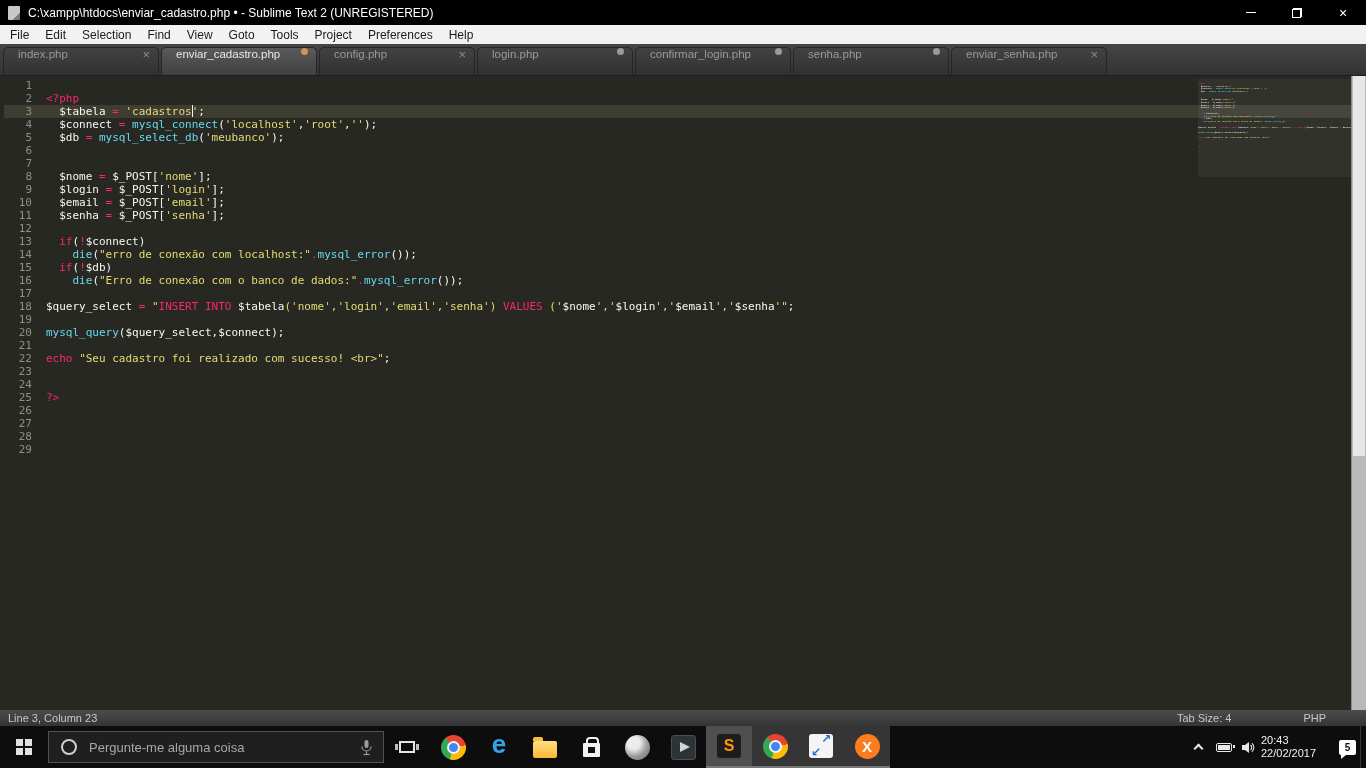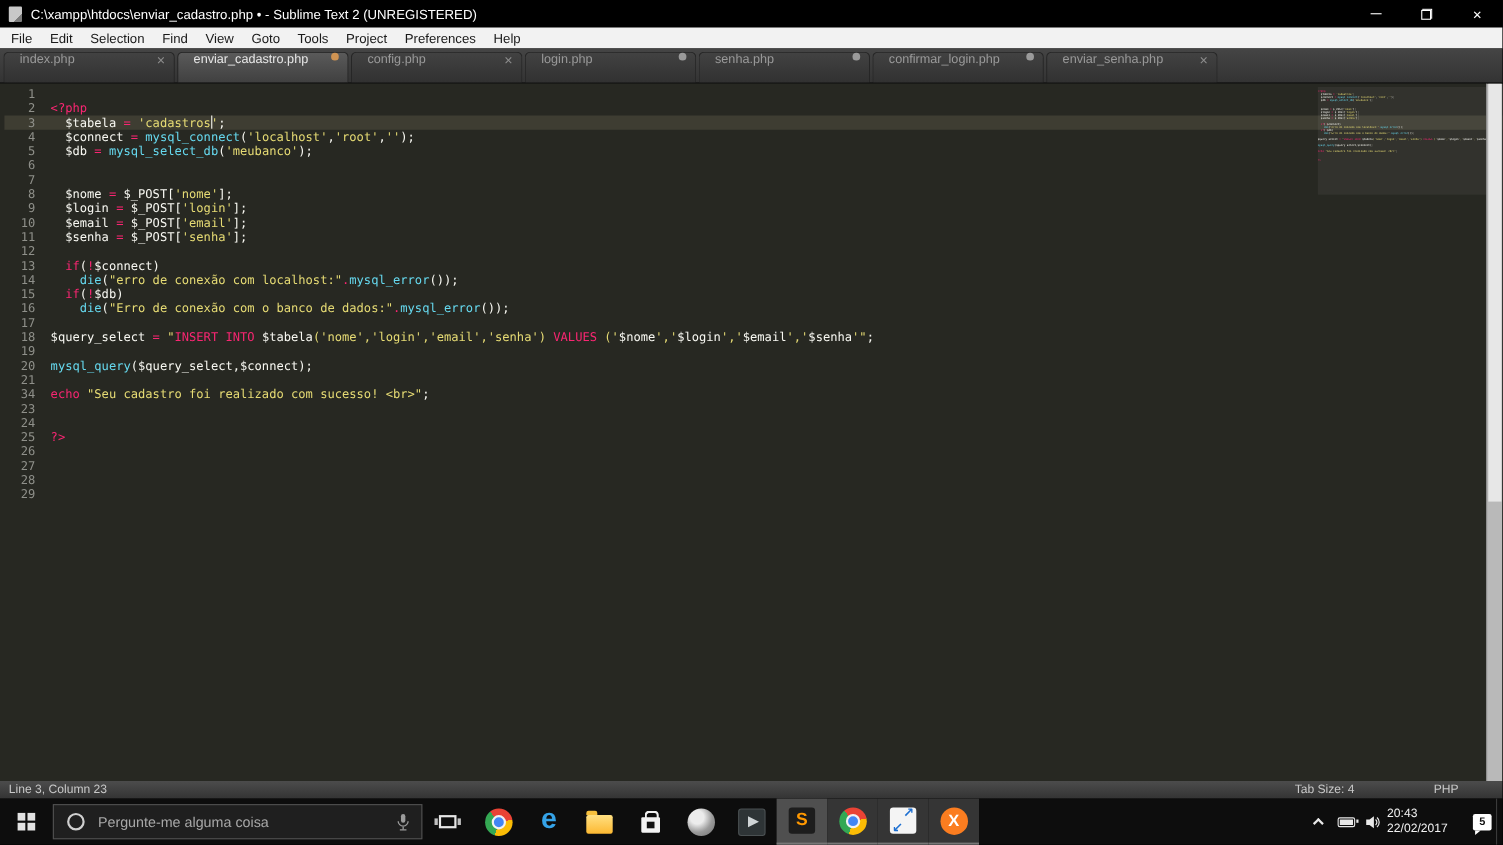--- a/index.html
+++ b/index.html
@@ -171,25 +171,25 @@
         </div>
         <div class="tab">
           <span class="tab-label">config.php</span>
           <span class="tab-close">×</span>
         </div>
         <div class="tab">
           <span class="tab-label">login.php</span>
           <span class="tab-dot"></span>
         </div>
         <div class="tab">
+          <span class="tab-label">confirmar_login.php</span>
+          <span class="tab-dot"></span>
+        </div>
+        <div class="tab">
           <span class="tab-label">senha.php</span>
-          <span class="tab-dot"></span>
-        </div>
-        <div class="tab">
-          <span class="tab-label">confirmar_login.php</span>
           <span class="tab-dot"></span>
         </div>
         <div class="tab">
           <span class="tab-label">enviar_senha.php</span>
           <span class="tab-close">×</span>
         </div>
       </div>
 
     <div class="editor">
       <div class="code">
@@ -207,21 +207,21 @@
           <div class="row"><span class="ln">12</span><span class="cd"></span></div>
           <div class="row"><span class="ln">13</span><span class="cd"><span class="tok-t">  </span><span class="tok-k">if</span><span class="tok-t">(</span><span class="tok-k">!</span><span class="tok-t">$connect)</span></span></div>
           <div class="row"><span class="ln">14</span><span class="cd"><span class="tok-t">    </span><span class="tok-f">die</span><span class="tok-t">(</span><span class="tok-s">"erro de conexão com localhost:"</span><span class="tok-k">.</span><span class="tok-f">mysql_error</span><span class="tok-t">());</span></span></div>
           <div class="row"><span class="ln">15</span><span class="cd"><span class="tok-t">  </span><span class="tok-k">if</span><span class="tok-t">(</span><span class="tok-k">!</span><span class="tok-t">$db)</span></span></div>
           <div class="row"><span class="ln">16</span><span class="cd"><span class="tok-t">    </span><span class="tok-f">die</span><span class="tok-t">(</span><span class="tok-s">"Erro de conexão com o banco de dados:"</span><span class="tok-k">.</span><span class="tok-f">mysql_error</span><span class="tok-t">());</span></span></div>
           <div class="row"><span class="ln">17</span><span class="cd"></span></div>
           <div class="row"><span class="ln">18</span><span class="cd"><span class="tok-t">$query_select </span><span class="tok-k">=</span><span class="tok-t"> </span><span class="tok-s">"</span><span class="tok-k">INSERT INTO </span><span class="tok-t">$tabela</span><span class="tok-s">('nome','login','email','senha')</span><span class="tok-t"> </span><span class="tok-k">VALUES</span><span class="tok-s"> ('</span><span class="tok-t">$nome</span><span class="tok-s">','</span><span class="tok-t">$login</span><span class="tok-s">','</span><span class="tok-t">$email</span><span class="tok-s">','</span><span class="tok-t">$senha</span><span class="tok-s">'"</span><span class="tok-t">;</span></span></div>
           <div class="row"><span class="ln">19</span><span class="cd"></span></div>
           <div class="row"><span class="ln">20</span><span class="cd"><span class="tok-f">mysql_query</span><span class="tok-t">($query_select,$connect);</span></span></div>
           <div class="row"><span class="ln">21</span><span class="cd"></span></div>
-          <div class="row"><span class="ln">34</span><span class="cd"><span class="tok-k">echo</span><span class="tok-t"> </span><span class="tok-s">"Seu cadastro foi realizado com sucesso! &lt;br&gt;"</span><span class="tok-t">;</span></span></div>
+          <div class="row"><span class="ln">22</span><span class="cd"><span class="tok-k">echo</span><span class="tok-t"> </span><span class="tok-s">"Seu cadastro foi realizado com sucesso! &lt;br&gt;"</span><span class="tok-t">;</span></span></div>
           <div class="row"><span class="ln">23</span><span class="cd"></span></div>
           <div class="row"><span class="ln">24</span><span class="cd"></span></div>
           <div class="row"><span class="ln">25</span><span class="cd"><span class="tok-k">?&gt;</span></span></div>
           <div class="row"><span class="ln">26</span><span class="cd"></span></div>
           <div class="row"><span class="ln">27</span><span class="cd"></span></div>
           <div class="row"><span class="ln">28</span><span class="cd"></span></div>
           <div class="row"><span class="ln">29</span><span class="cd"></span></div>
         </div>
       <div class="caret"></div>
       <div class="minimap">

